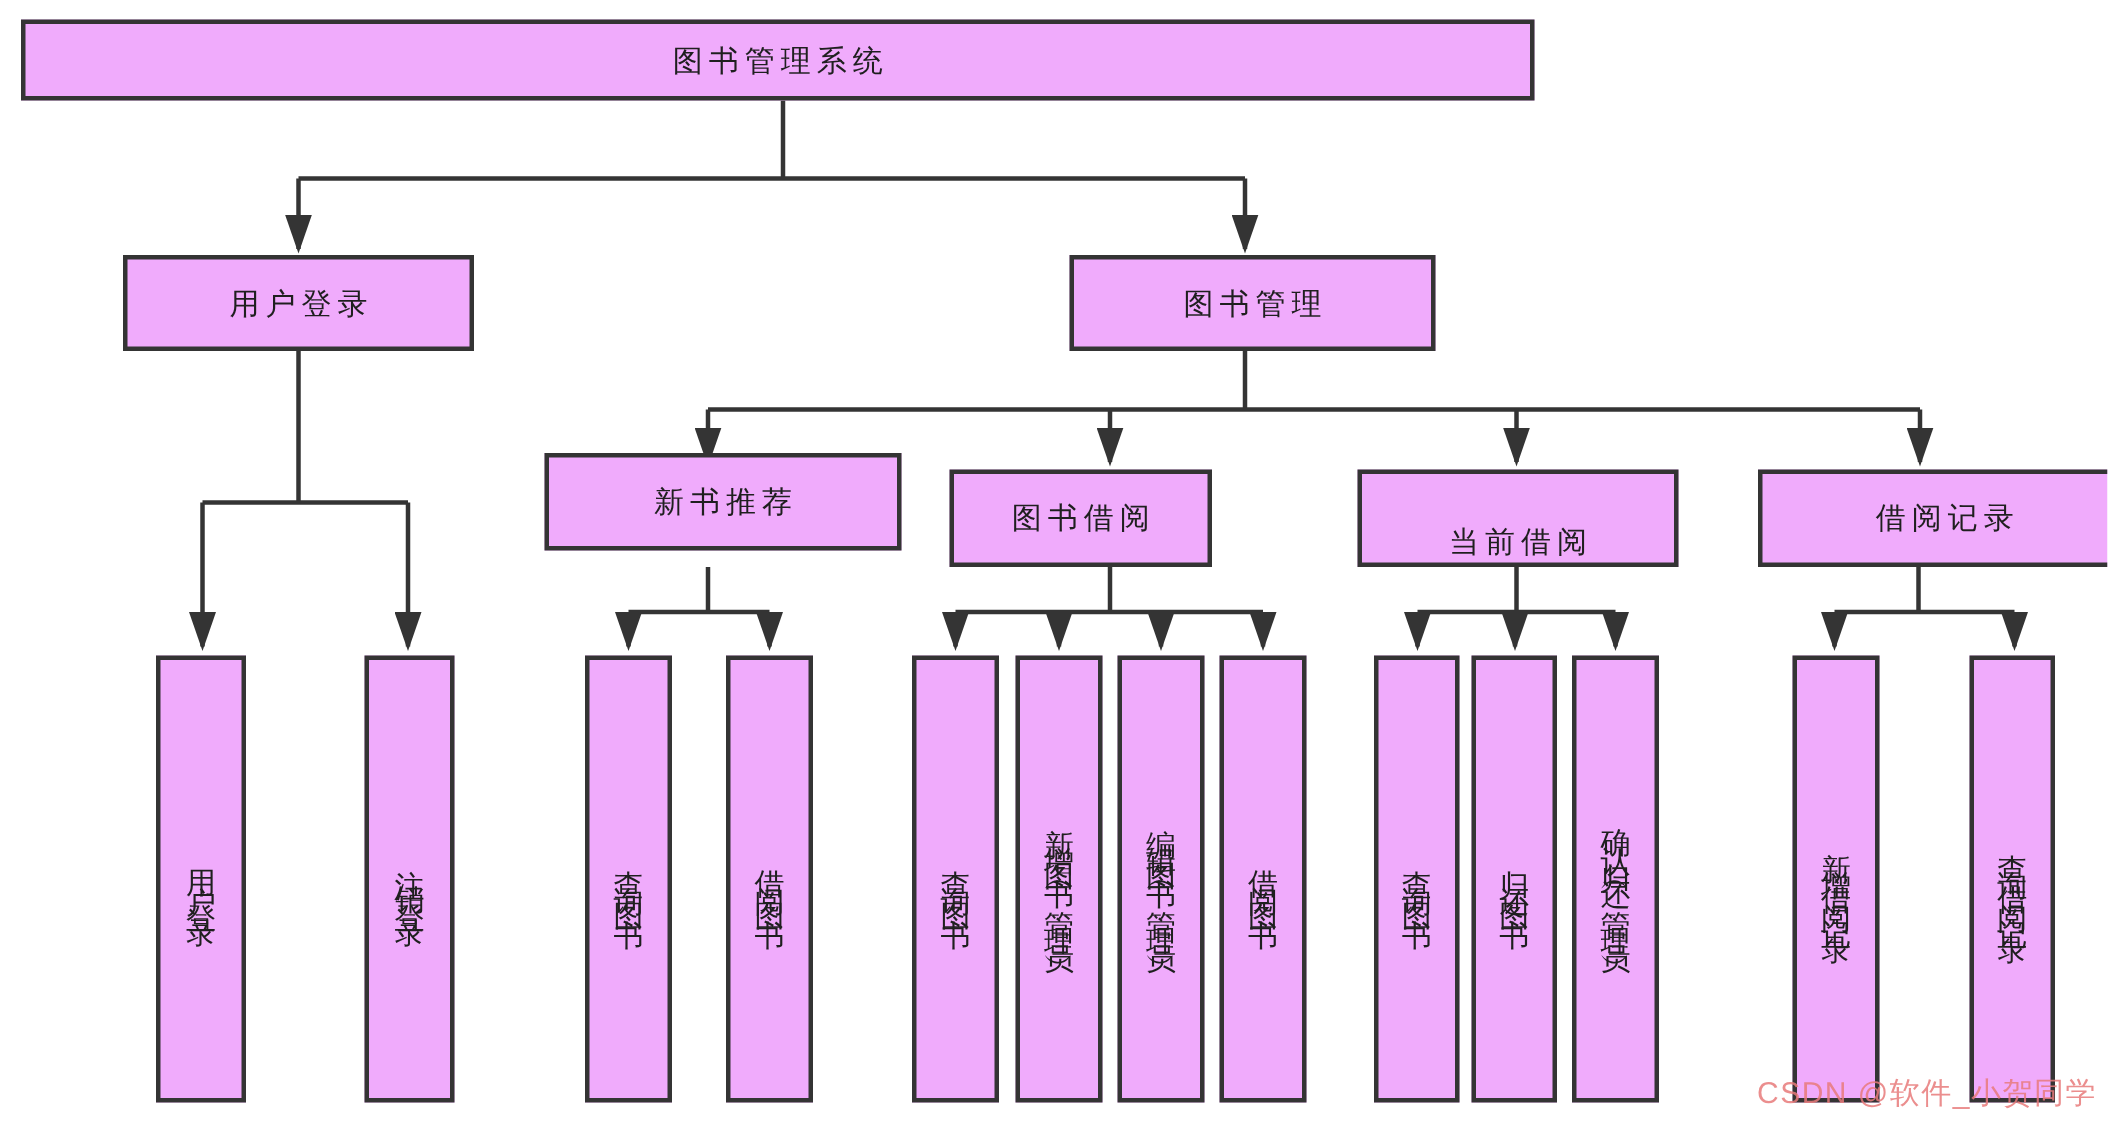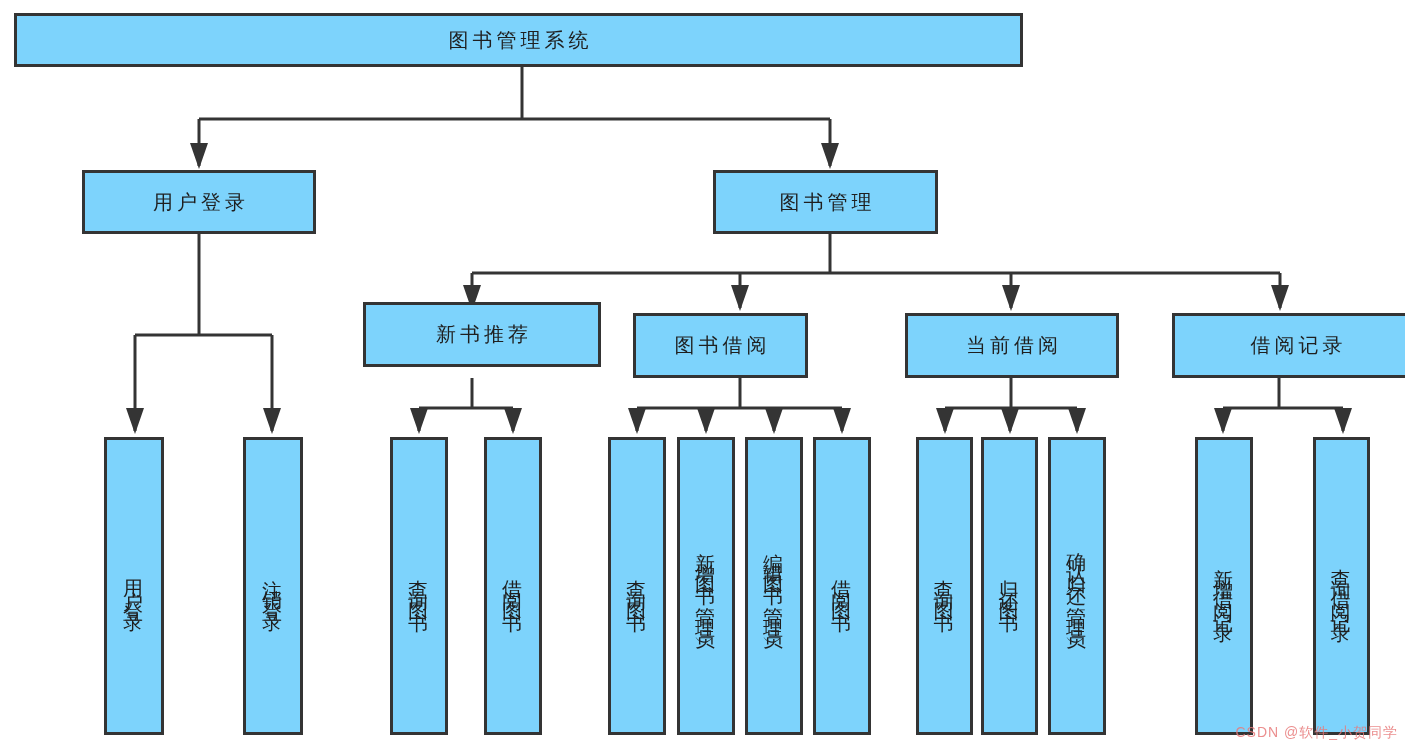--- a/index.html
+++ b/index.html
@@ -18,21 +18,21 @@
   .connectors {
     position: absolute;
     left: 0; top: 0;
     width: 1405px;
     height: 747px;
   }
   .box {
     position: absolute;
     box-sizing: border-box;
     border: 3px solid #343434;
-    background: #7dd3fc;
+    background: #f0abfc;
     display: flex;
     align-items: center;
     justify-content: center;
     color: #1f1f1f;
   }
   .hlabel {
     font-size: 20px;
     letter-spacing: 4px;
     text-indent: 4px; 
     white-space: nowrap;
@@ -46,21 +46,21 @@
     text-orientation: mixed;
     font-size: 20px;
     letter-spacing: 11px;
     white-space: nowrap;
     color: #1f1f1f;
   }
   .watermark {
     position: absolute;
     right: 7px;
     bottom: 5px;
-    font-size: 14px;
+    font-size: 20px;
     color: rgba(232, 122, 122, 0.85);
     letter-spacing: 1px;
     white-space: nowrap;
   }
 </style>
 </head>
 <body>
 
 <div class="canvas">
 
@@ -114,31 +114,31 @@
     </g>
   </svg>
 
   <div class="box" style="left:14px; top:13px; width:1009px; height:54px;">
     <span class="hlabel">图书管理系统</span>
   </div>
 
   <div class="box" style="left:82px; top:170px; width:234px; height:64px;">
     <span class="hlabel">用户登录</span>
   </div>
-  <div class="box" style="left:713px; top:170px; width:225px; height:64px;">
+  <div class="box" style="left:713px; top:170px; width:244px; height:64px;">
     <span class="hlabel">图书管理</span>
   </div>
 
   <div class="box" style="left:363px; top:302px; width:238px; height:65px;">
     <span class="hlabel">新书推荐</span>
   </div>
   <div class="box" style="left:633px; top:313px; width:175px; height:65px;">
     <span class="hlabel">图书借阅</span>
   </div>
-  <div class="box" style="left:905px; top:313px; width:214px; height:65px;">
+  <div class="box" style="left:905px; top:313px; width:214px; height:65px;align-items:flex-end;">
     <span class="hlabel">当前借阅</span>
   </div>
   <div class="box" style="left:1172px; top:313px; width:249px; height:65px;">
     <span class="hlabel">借阅记录</span>
   </div>
 
   <div class="box leaf" style="left:104px; width:60px;">
     <span class="vtext">用户登录</span>
   </div>
   <div class="box leaf" style="left:243px; width:60px;">

